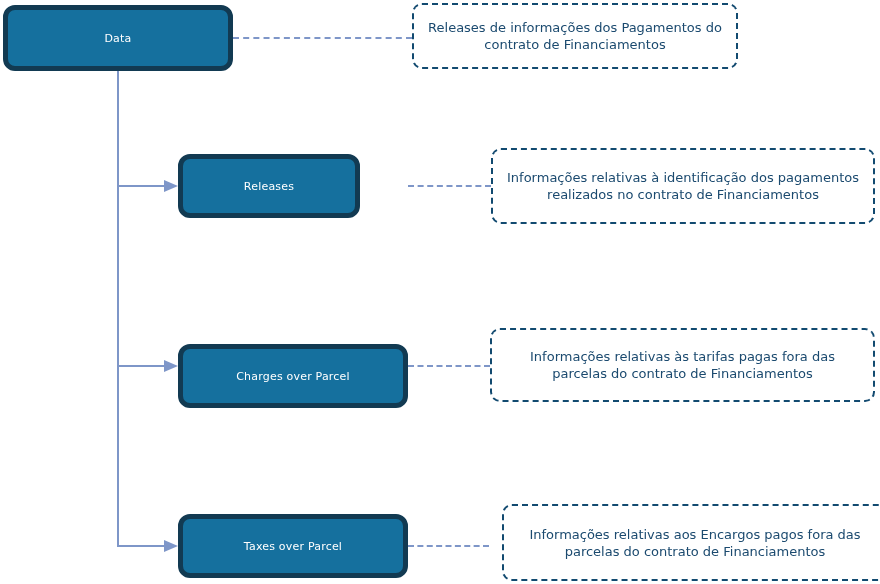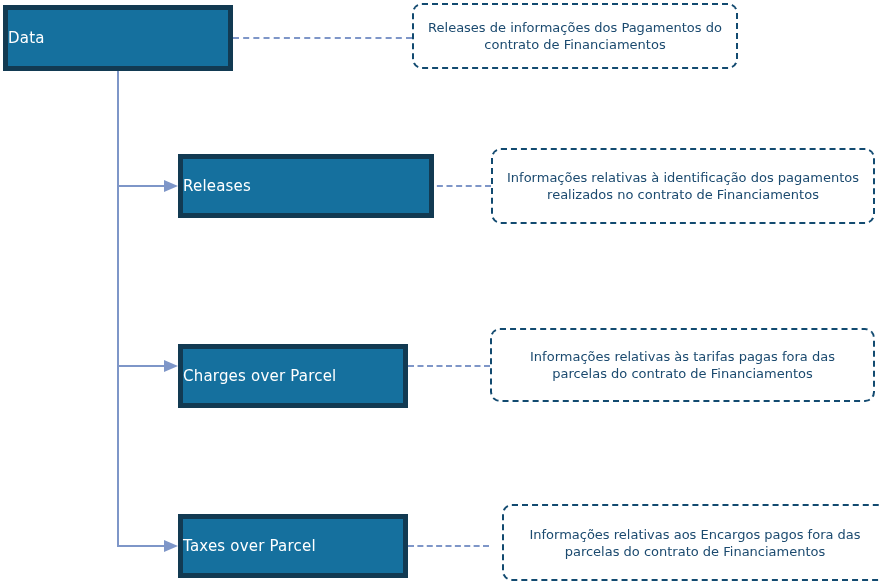--- a/index.html
+++ b/index.html
@@ -17,24 +17,24 @@
     position:relative;
     width:880px;height:584px;
     background:var(--background);
     overflow:hidden;
   }
   .node{
     position:absolute;
     box-sizing:border-box;
     background:var(--node-fill);
     border:5px solid var(--node-border);
-    border-radius:0;
+    border-radius:12px;
     color:var(--node-text);
-    display:flex;align-items:center;justify-content:flex-start;
-    font-size:15px;
+    display:flex;align-items:center;justify-content:center;
+    font-size:11px;
     letter-spacing:0.2px;
   }
   .annotation{
     position:absolute;
     box-sizing:border-box;
     border:2px dashed var(--annotation-border);
     border-radius:10px;
     color:var(--annotation-text);
     display:flex;align-items:center;justify-content:center;
     text-align:center;
@@ -83,21 +83,21 @@
 
   <div class="dashline" style="left:233px;top:37px;width:179px;"></div>
   <div class="dashline" style="left:408px;top:185px;width:83px;"></div>
   <div class="dashline" style="left:408px;top:365px;width:82px;"></div>
   <div class="dashline" style="left:408px;top:545px;width:81px;"></div>
 
   <div class="node" style="left:3px;top:5px;width:230px;height:66px;">
     <span>Data</span>
   </div>
 
-  <div class="node" style="left:178px;top:154px;width:256px;height:64px;">
+  <div class="node" style="left:178px;top:154px;width:182px;height:64px;">
     <span>Releases</span>
   </div>
 
   <div class="node" style="left:178px;top:344px;width:230px;height:64px;">
     <span>Charges over Parcel</span>
   </div>
 
   <div class="node" style="left:178px;top:514px;width:230px;height:64px;">
     <span>Taxes over Parcel</span>
   </div>

